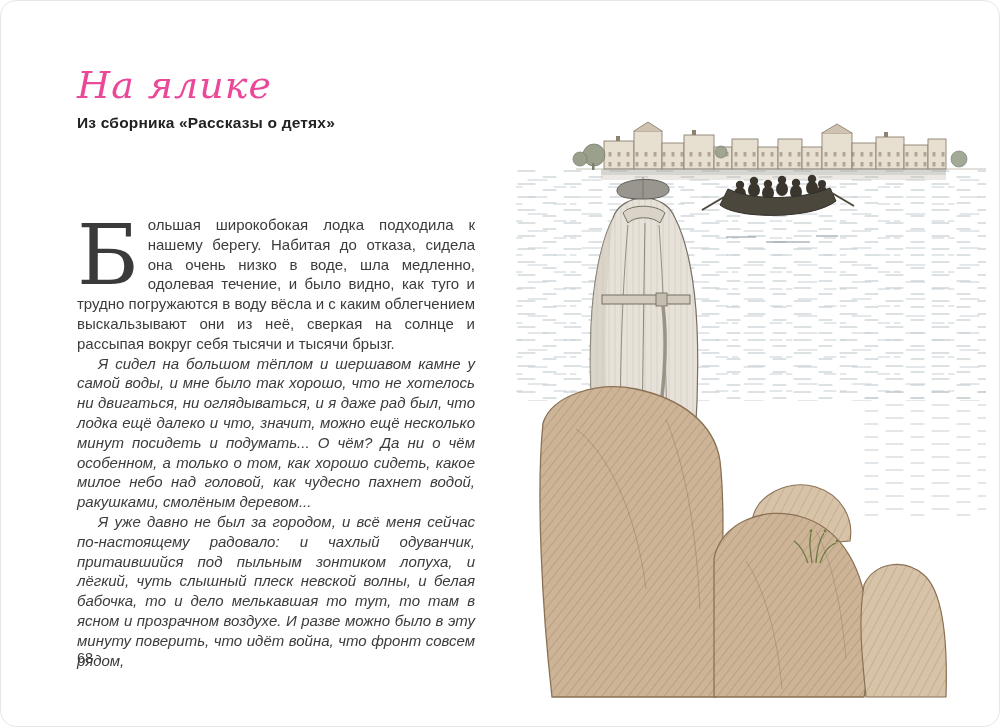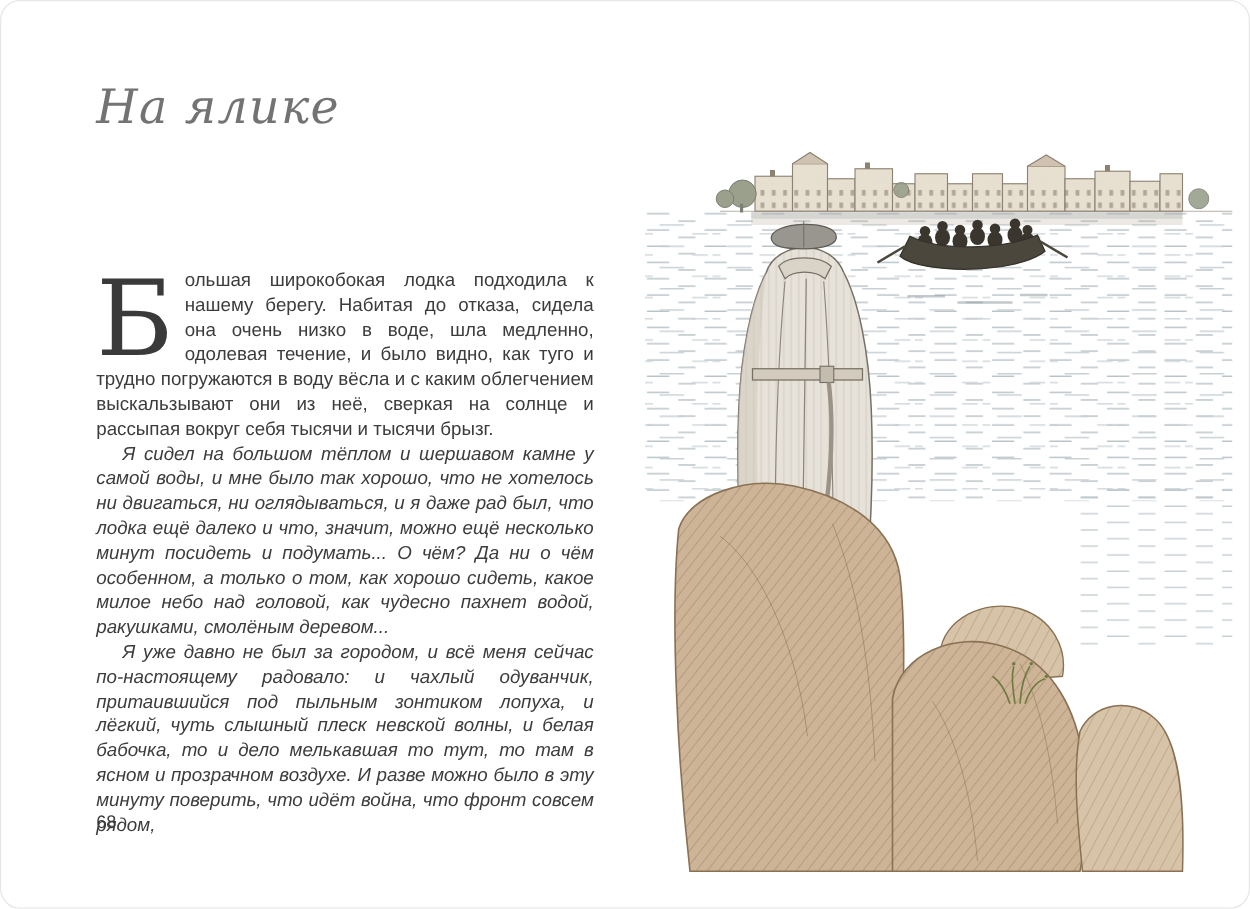--- a/index.html
+++ b/index.html
@@ -4,21 +4,21 @@
 <style>
   html,body{margin:0;padding:0;background:#ffffff;}
   .page{
     position:relative;width:1000px;height:727px;background:#ffffff;
     border:1px solid #e7e7e7;border-radius:16px;overflow:hidden;
     font-family:"Liberation Sans",sans-serif;box-sizing:border-box;
   }
   .title{
     position:absolute;left:76px;top:62px;margin:0;
     font-family:"DejaVu Serif",serif;font-style:italic;font-weight:500;
-    font-size:38px;color:#737373;letter-spacing:1px;
+    font-size:38px;color:#ec4899;letter-spacing:1px;
   }
   .subtitle{
     position:absolute;left:76px;top:113px;margin:0;
     font-size:15.5px;font-weight:bold;color:#222222;letter-spacing:.2px;
   }
   .bodytext{
     position:absolute;left:76px;top:214px;width:398px;
     font-size:15px;line-height:19.8px;color:#3c3c3c;text-align:justify;
   }
   .p{margin:0;}
@@ -31,20 +31,21 @@
     position:absolute;left:76px;top:649px;font-size:14.5px;color:#3c3c3c;
   }
   .illus{position:absolute;left:515px;top:88px;width:470px;height:612px;}
 </style>
 </head>
 <body>
 
 <div class="page">
 
   <h1 class="title">На ялике</h1>
+  <h2 class="subtitle">Из сборника «Рассказы о детях»</h2>
 
   <div class="bodytext">
     <p class="p"><span class="dropcap">Б</span><span>ольшая широкобокая лодка подходила к нашему берегу. Набитая до отказа, сидела она очень низко в воде, шла медленно, одолевая течение, и было видно, как туго и трудно погружаются в воду вёсла и с каким облегчением выскальзывают они из неё, сверкая на солнце и рассыпая вокруг себя тысячи и тысячи брызг.</span></p>
     <p class="p indent">Я сидел на большом тёплом и шершавом камне у самой воды, и мне было так хорошо, что не хотелось ни двигаться, ни оглядываться, и я даже рад был, что лодка ещё далеко и что, значит, можно ещё несколько минут посидеть и подумать... О чём? Да ни о чём особенном, а только о том, как хорошо сидеть, какое милое небо над головой, как чудесно пахнет водой, ракушками, смолёным деревом...</p>
     <p class="p indent">Я уже давно не был за городом, и всё меня сейчас по-настоящему радовало: и чахлый одуванчик, притаившийся под пыльным зонтиком лопуха, и лёгкий, чуть слышный плеск невской волны, и белая бабочка, то и дело мелькавшая то тут, то там в ясном и прозрачном воздухе. И разве можно было в эту минуту поверить, что идёт война, что фронт совсем рядом,</p>
   </div>
 
   <div class="pagenum">68</div>
 
   <div class="illus">

